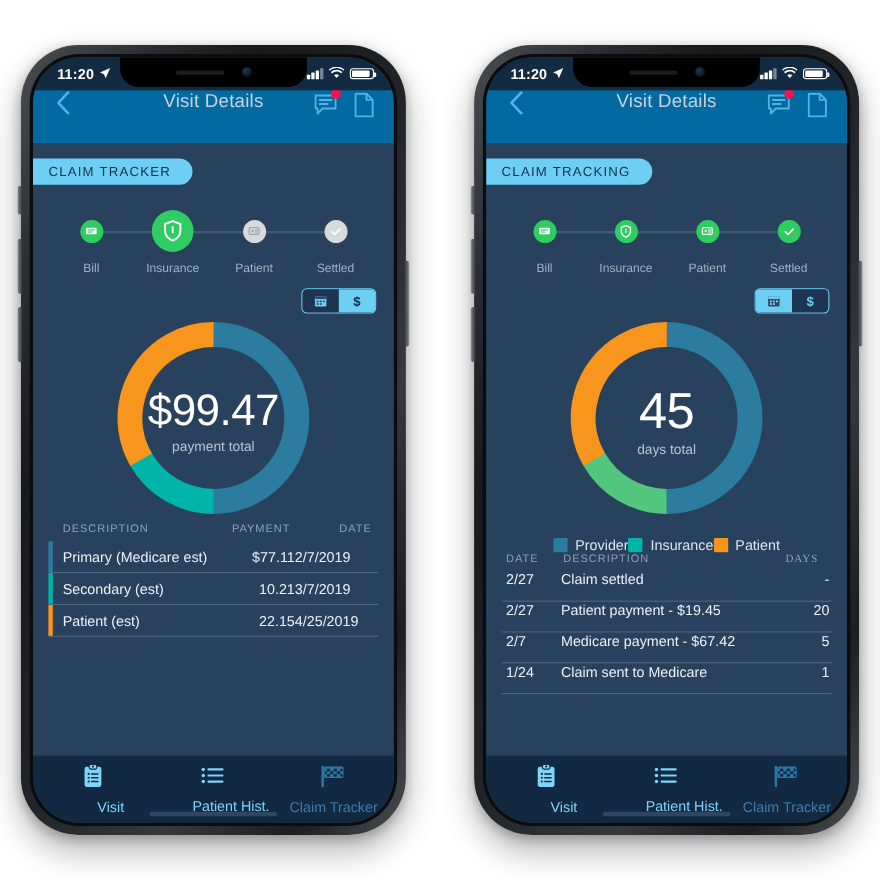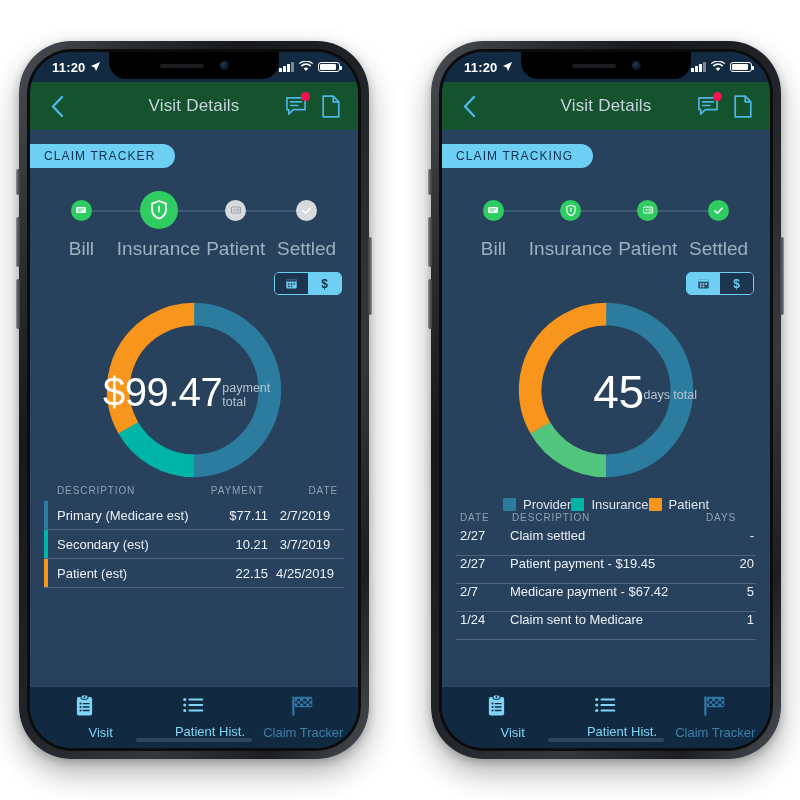--- a/index.html
+++ b/index.html
@@ -95,22 +95,22 @@
   .bars i:nth-child(4){ height: 10px; background:#7c8894; }
   .batt { width: 22px; height: 10.5px; border: 1.3px solid #fff; border-radius: 3px;
           position: relative; padding: 1px; }
   .batt::after { content:""; position:absolute; right:-3.2px; top:3px;
                  width:2px; height:4.5px; background:#fff; border-radius:0 1px 1px 0; }
   .batt span { display:block; height: 100%; width: 88%; background:#fff; border-radius:1.2px; }
 
   
   .navbar {
     flex: 0 0 48px;
-    background: #14532d;
-    display: flex; align-items: center;
+    background: #0369a1;
+    display: flex; align-items: flex-start;
     padding: 0 16px;
     position: relative;
   }
   .back-chevron {
     width: 22px; height: 22px;
     display: flex; align-items: center; justify-content: center;
     cursor: pointer;
   }
   .nav-title {
     position: absolute; left: 0; right: 0;
@@ -163,21 +163,21 @@
   .step-dot {
     position: relative; z-index: 2;
     border-radius: 50%;
     display: flex; align-items: center; justify-content: center;
     cursor: pointer;
   }
   .dot-sm { width: 21px; height: 21px; }
   .dot-lg { width: 38px; height: 38px; }
   .dot-green { background: #2fcc62; }
   .dot-gray  { background: #d6dadd; }
-  .step-label { margin-top: 8px; font-size: 19px; color: #9fb0c2; }
+  .step-label { margin-top: 8px; font-size: 11px; color: #9fb0c2; }
 
   
   .toggle-row { display: flex; justify-content: flex-end; padding: 0 16px; margin-top: 6px; }
   .seg-toggle {
     display: flex;
     border: 1.5px solid #6ecff5;
     border-radius: 5px;
     overflow: hidden;
     cursor: pointer;
   }
@@ -187,21 +187,21 @@
     font-size: 12px; font-weight: bold;
   }
   .seg.active { background: #6ecff5; color: #0f2b46; }
   .seg.inactive { background: #1e3550; color: #6ecff5; }
 
   
   .donut-wrap { display: flex; justify-content: center; margin-top: 4px; }
   .donut { position: relative; }
   .donut-center {
     position: absolute; inset: 0;
-    display: flex; flex-direction: row; align-items: center; justify-content: flex-end;
+    display: flex; flex-direction: column; align-items: center; justify-content: center;
     pointer-events: none;
   }
   .donut-value { color: #fff; font-size: 40px; font-weight: 300; letter-spacing: -.5px; line-height: 1; }
   .donut-value.big { font-size: 46px; }
   .donut-caption { color: #b6c4d2; font-size: 12.5px; margin-top: 6px; }
 
   
   .legend { display: flex; justify-content: center; gap: 0; margin-top: 12px; padding: 0 12px; }
   .legend-item { display: flex; align-items: center; gap: 7px; }
   .legend-swatch { width: 13px; height: 13px; border-radius: 1px; }
@@ -218,26 +218,26 @@
 
   
   .tbl-a .thead .c-desc { flex: 1 1 auto; }
   .tbl-a .thead .c-pay  { width: 74px; text-align: right; }
   .tbl-a .thead .c-date { width: 76px; text-align: right; }
   .tbl-a .trow { height: 29px; border-bottom: 1px solid #50657c; padding-left: 0; }
   .tbl-a .trow:first-of-type { border-top: 1px solid #50657c; }
   .tbl-a .bar { width: 4px; align-self: stretch; flex: 0 0 4px; }
   .tbl-a .c-desc { flex: 1 1 auto; padding-left: 9px; }
   .tbl-a .c-pay  { width: 74px; text-align: right; }
-  .tbl-a .c-date { width: 76px; text-align: center; padding-right: 2px; }
+  .tbl-a .c-date { width: 76px; text-align: left; padding-right: 2px; }
 
   
   .tbl-b .thead .c-date { width: 46px; }
   .tbl-b .thead .c-desc { flex: 1 1 auto; padding-left: 6px; }
-  .tbl-b .thead .c-days { width: 46px; text-align: left; }
+  .tbl-b .thead .c-days { width: 46px; text-align: center; font-family: Liberation Serif, serif; }
   .tbl-b .trow { height: 28px; border-bottom: 1px solid #50657c; padding: 0 2px 12px 4px; }
   .tbl-b .trow:first-of-type { border-top: 1px solid #50657c; }
   .tbl-b .c-date { width: 44px; }
   .tbl-b .c-desc { flex: 1 1 auto; padding-left: 6px; }
   .tbl-b .c-days { width: 46px; text-align: right; }
 
   
   .tabbar {
     flex: 0 0 62px;
     background: #112a42;

